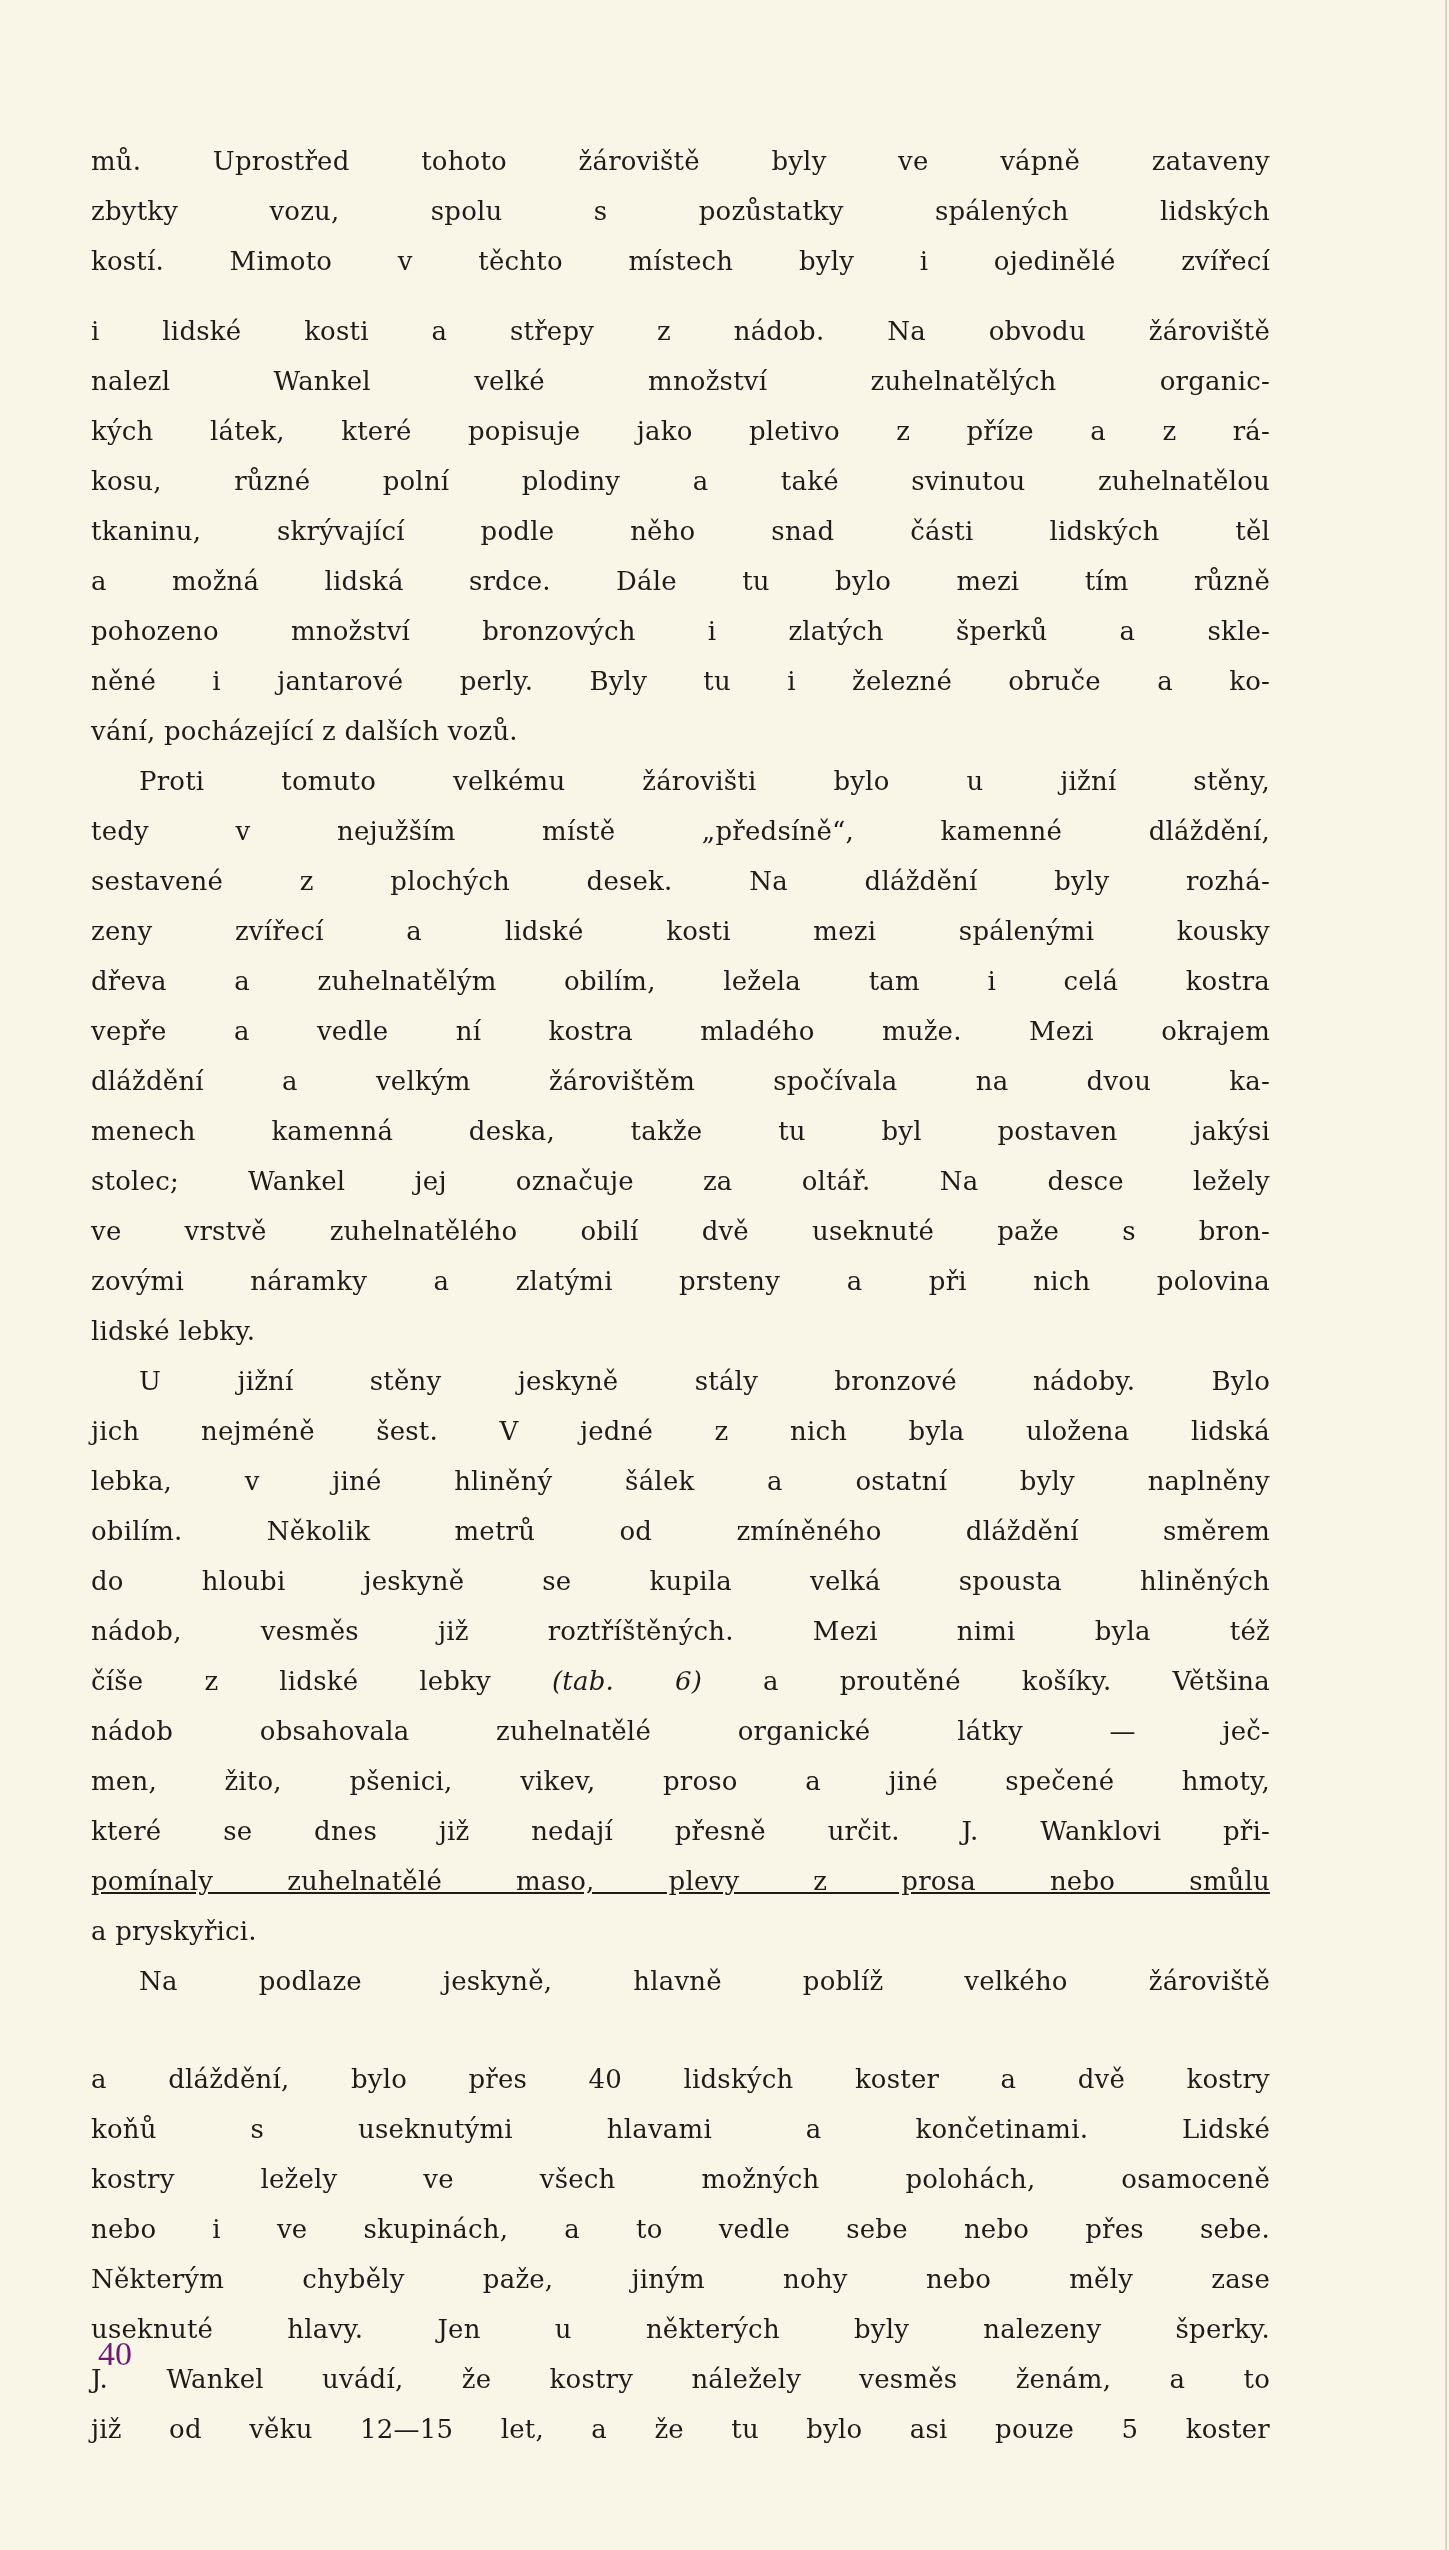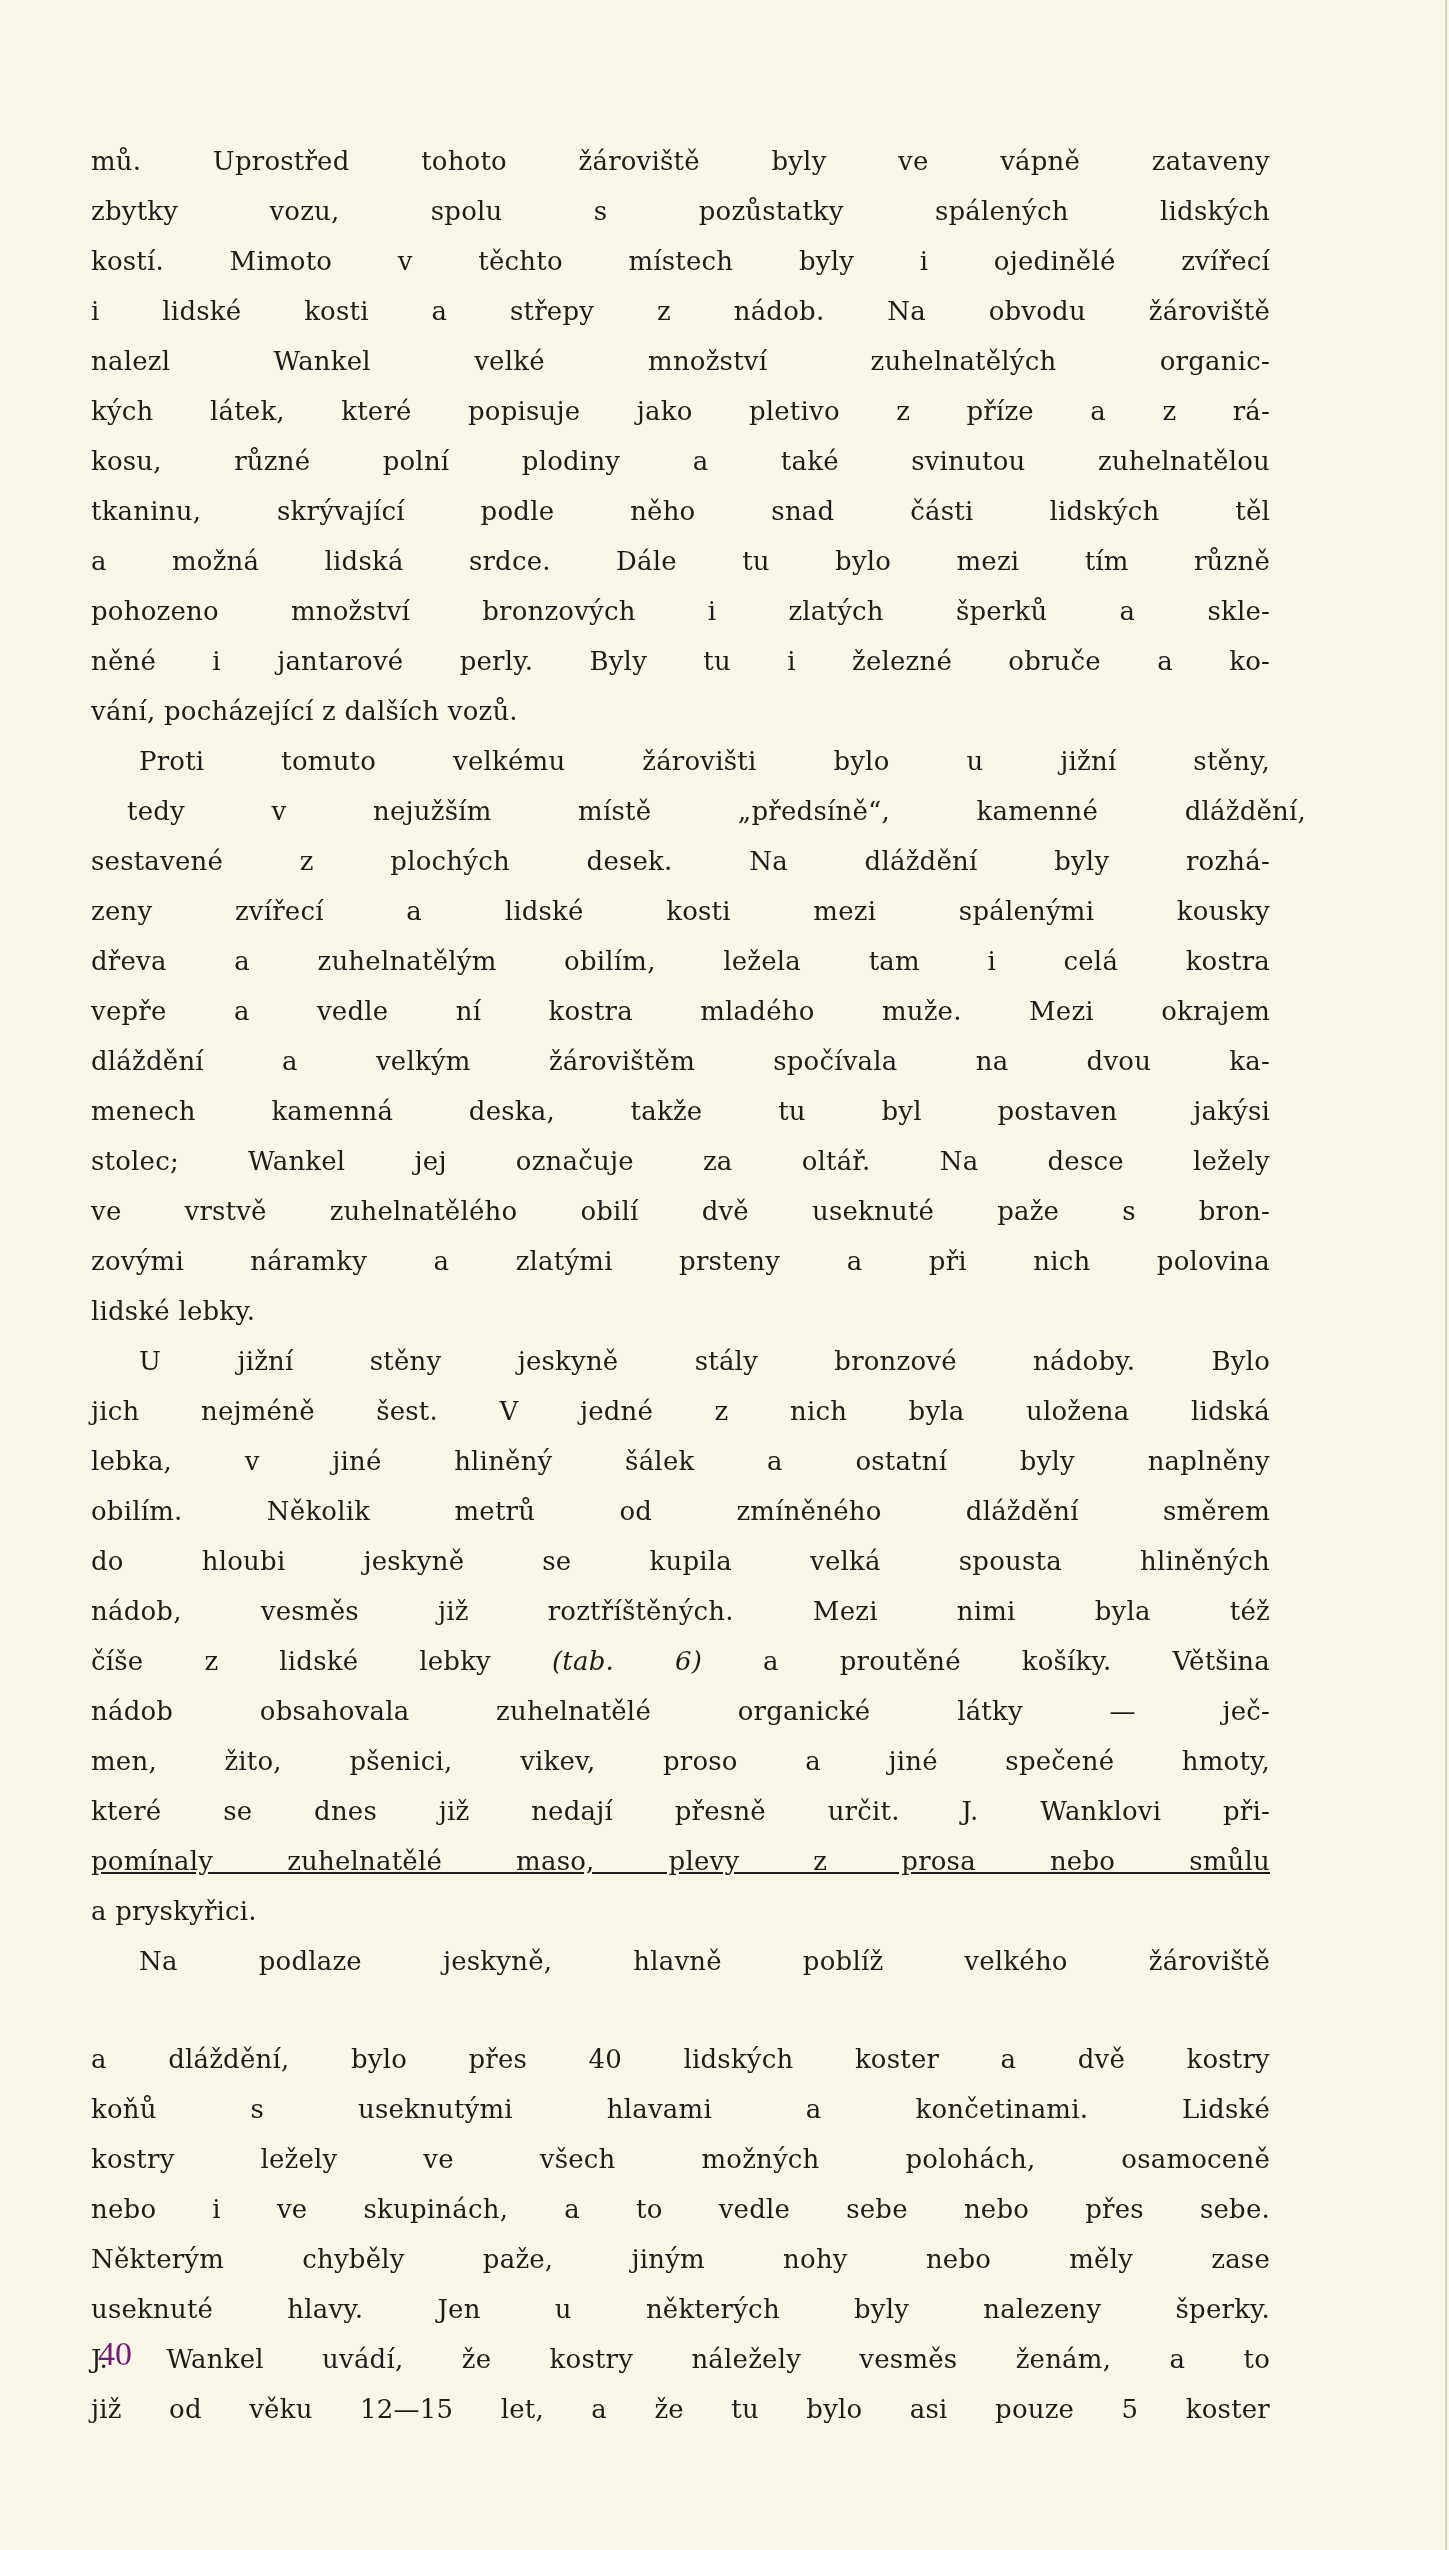--- a/index.html
+++ b/index.html
@@ -80,21 +80,21 @@
       <div class="line">
         <span class="line-inner" style="white-space: nowrap;">mů. Uprostřed tohoto žároviště byly ve vápně zataveny</span>
       </div>
       <div class="line">
         <span class="line-inner" style="white-space: nowrap;">zbytky vozu, spolu s pozůstatky spálených lidských</span>
       </div>
       <div class="line">
         <span class="line-inner" style="white-space: nowrap;">kostí. Mimoto v těchto místech byly i ojedinělé zvířecí</span>
       </div>
       <div class="line">
-        <span class="line-inner" style="white-space: nowrap;">i lidské kosti a střepy z nádob. Na obvodu žároviště</span>
+        <span class="line-inner" style="white-space: nowrap; margin-top: 20px;">i lidské kosti a střepy z nádob. Na obvodu žároviště</span>
       </div>
       <div class="line">
         <span class="line-inner" style="white-space: nowrap;">nalezl Wankel velké množství zuhelnatělých organic-</span>
       </div>
       <div class="line">
         <span class="line-inner" style="white-space: nowrap;">kých látek, které popisuje jako pletivo z příze a z rá-</span>
       </div>
       <div class="line">
         <span class="line-inner" style="white-space: nowrap;">kosu, různé polní plodiny a také svinutou zuhelnatělou</span>
       </div>
@@ -110,21 +110,21 @@
       <div class="line">
         <span class="line-inner" style="white-space: nowrap;">něné i jantarové perly. Byly tu i železné obruče a ko-</span>
       </div>
       <div class="line last">
         <span class="line-inner" style="white-space: nowrap;">vání, pocházející z dalších vozů.</span>
       </div>
       <div class="line indent">
         <span class="line-inner" style="white-space: nowrap;">Proti tomuto velkému žárovišti bylo u jižní stěny,</span>
       </div>
       <div class="line">
-        <span class="line-inner" style="white-space: nowrap; margin-left: 36px;">tedy v nejužším místě „předsíně“, kamenné dláždění,</span>
+        <span class="line-inner" style="white-space: nowrap;">tedy v nejužším místě „předsíně“, kamenné dláždění,</span>
       </div>
       <div class="line">
         <span class="line-inner" style="white-space: nowrap;">sestavené z plochých desek. Na dláždění byly rozhá-</span>
       </div>
       <div class="line">
         <span class="line-inner" style="white-space: nowrap;">zeny zvířecí a lidské kosti mezi spálenými kousky</span>
       </div>
       <div class="line">
         <span class="line-inner" style="white-space: nowrap;">dřeva a zuhelnatělým obilím, ležela tam i celá kostra</span>
       </div>

